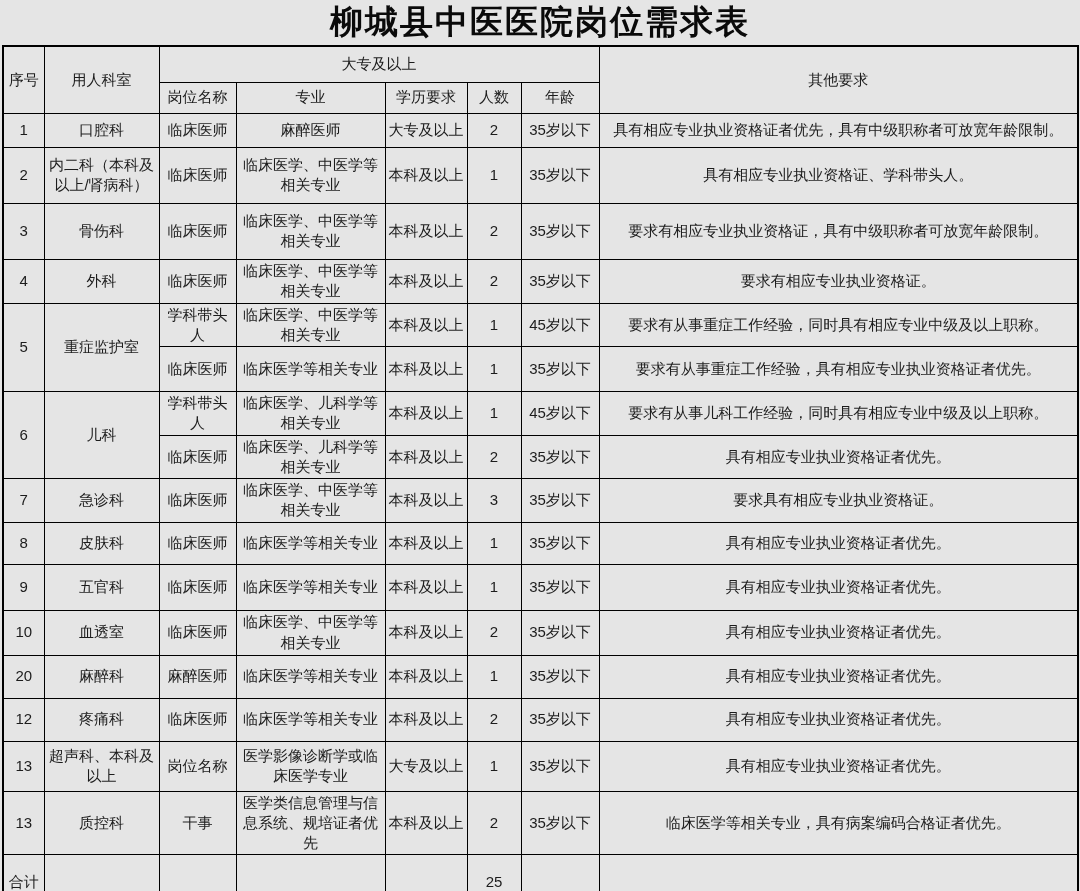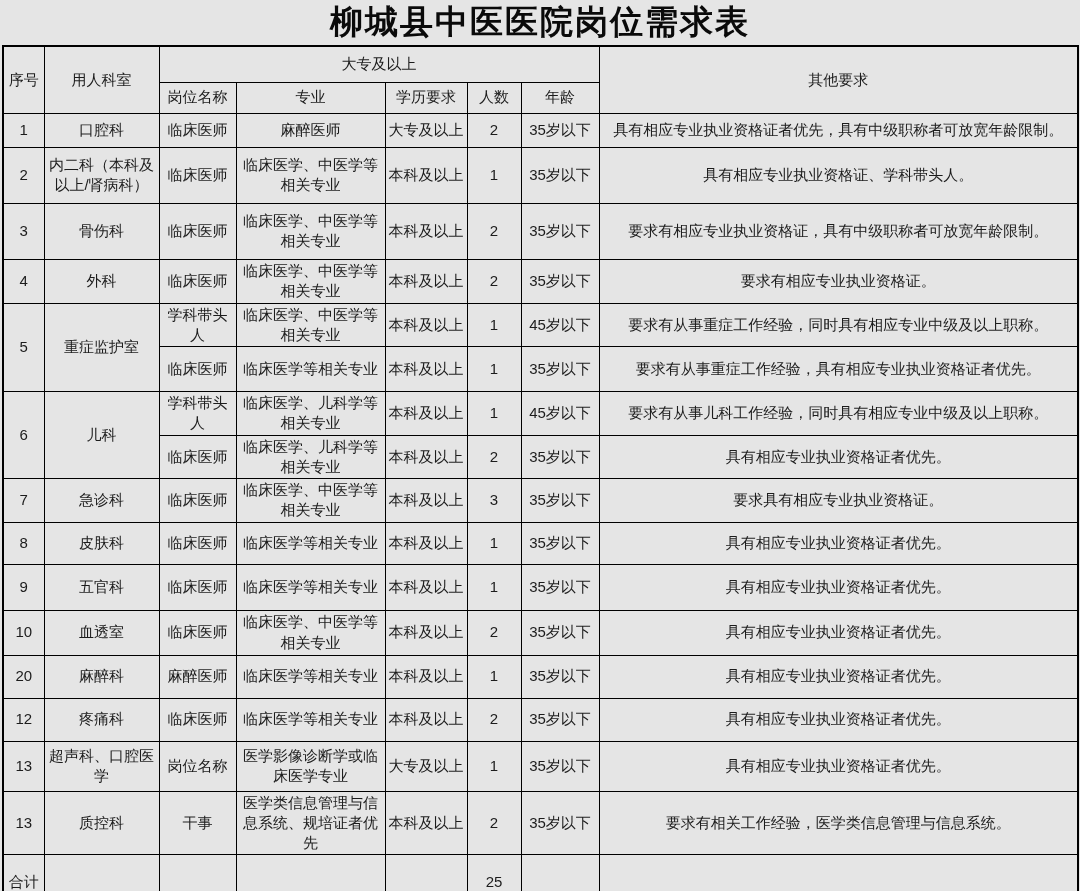--- a/index.html
+++ b/index.html
@@ -236,38 +236,38 @@
       <td>临床医师</td>
       <td>临床医学等相关专业</td>
       <td>本科及以上</td>
       <td>2</td>
       <td>35岁以下</td>
       <td>具有相应专业执业资格证者优先。</td>
     </tr>
 
     <tr style="height:50px">
       <td>13</td>
-      <td>超声科、口腔医学</td>
+      <td>超声科、本科及以上</td>
       <td>岗位名称</td>
       <td>医学影像诊断学或临床医学专业</td>
       <td>大专及以上</td>
       <td>1</td>
       <td>35岁以下</td>
       <td>具有相应专业执业资格证者优先。</td>
     </tr>
 
     <tr style="height:52px">
       <td>13</td>
       <td>质控科</td>
       <td>干事</td>
       <td>医学类信息管理与信息系统、规培证者优先</td>
       <td>本科及以上</td>
       <td>2</td>
       <td>35岁以下</td>
-      <td>要求有相关工作经验，医学类信息管理与信息系统。</td>
+      <td>临床医学等相关专业，具有病案编码合格证者优先。</td>
     </tr>
 
     <tr style="height:56px">
       <td>合计</td>
       <td></td>
       <td></td>
       <td></td>
       <td></td>
       <td>25</td>
       <td></td>

